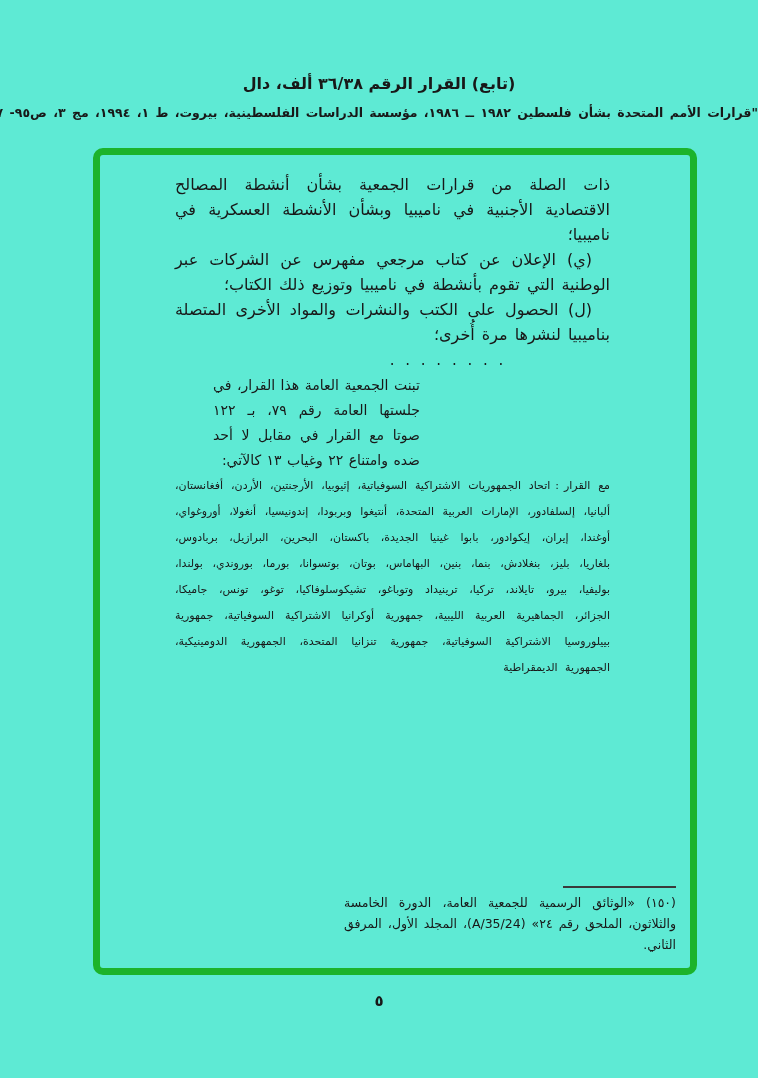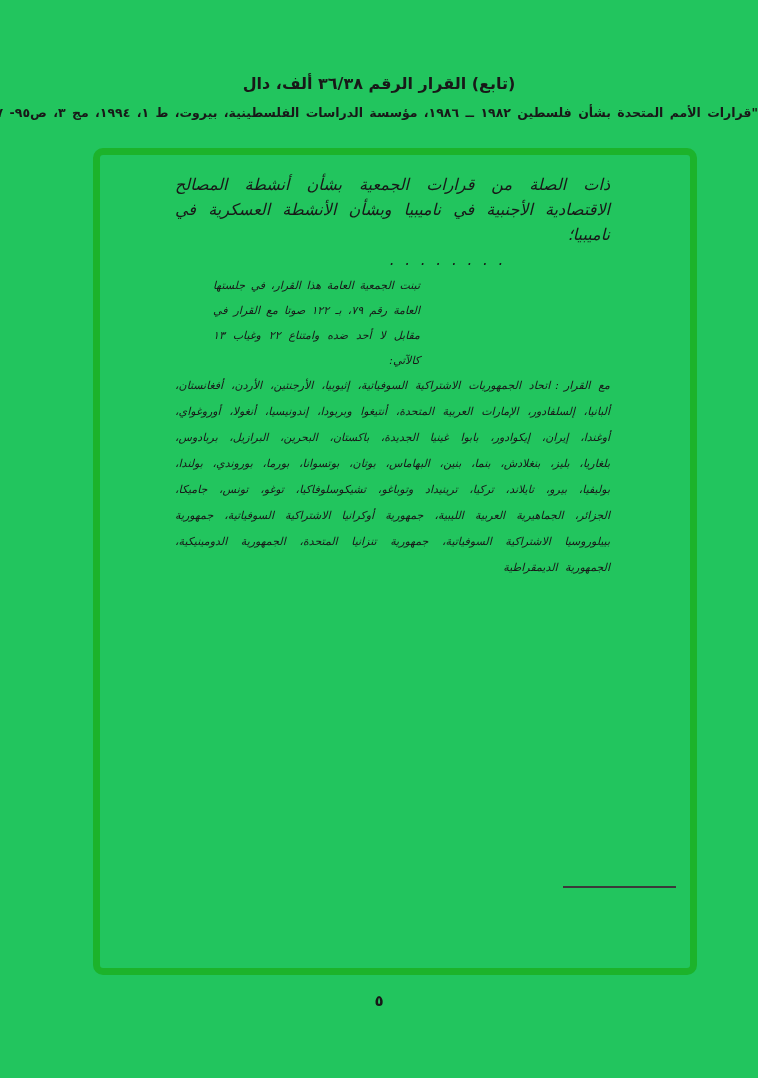--- a/index.html
+++ b/index.html
@@ -1,43 +1,43 @@
 <!DOCTYPE html>
 <html lang="ar"><head>
 <meta charset="utf-8">
 <style>
   html,body{margin:0;padding:0;background:#ffffff;}
   .page{
-    position:relative;width:758px;height:1078px;background:#22c55e;overflow:hidden;
+    position:relative;width:758px;height:1078px;background:#5eead4;overflow:hidden;
     font-family:"DejaVu Sans",sans-serif;color:#181818;
   }
   .doc-title{
     position:absolute;top:74px;left:0;right:0;text-align:center;
     direction:rtl;font-size:16px;font-weight:bold;letter-spacing:0.2px;
   }
   .doc-source{
     position:absolute;top:105px;left:0;right:0;text-align:center;
     direction:rtl;font-size:12.5px;font-weight:bold;white-space:nowrap;word-spacing:2px;
   }
   .frame{
     position:absolute;left:93px;top:148px;width:604px;height:827px;
     border:7px solid #1cb32b;border-radius:10px;box-sizing:border-box;
   }
   .text-col{
     position:absolute;right:148px;top:172px;width:435px;
-    direction:rtl;text-align:justify;font-size:16px;line-height:25px;word-spacing:2px;font-style:italic;
+    direction:rtl;text-align:justify;font-size:16px;line-height:25px;word-spacing:2px;
   }
   .para{margin:0;padding:0;}
   .indent{text-indent:18px;}
   .dots-line{
     direction:ltr;text-align:center;position:relative;left:55px;
     font-size:15px;line-height:24px;letter-spacing:2px;margin:1px 0;
   }
   .voting{
-    width:207px;margin:0 190px 0 0;font-size:11px;line-height:25px;word-spacing:1px;
+    width:207px;margin:0 190px 0 0;font-size:14px;line-height:25px;word-spacing:1px;
     text-align:justify;
   }
   .countries{font-size:11px;line-height:26px;word-spacing:4px;}
   .fnref{font-size:10px;vertical-align:6px;line-height:0;}
   .colon{padding:0 5px;}
   .footnote-rule{position:absolute;left:563px;top:886px;width:113px;height:2px;background:#3a3a3a;}
   .footnote{
     position:absolute;right:82px;top:892px;width:332px;margin:0;
     direction:rtl;text-align:justify;font-size:12.5px;line-height:21px;
   }
@@ -51,22 +51,25 @@
 
 <div class="page">
 
   <div class="doc-title">(تابع) القرار الرقم ٣٦/٣٨ ألف، دال</div>
   <div class="doc-source">"قرارات الأمم المتحدة بشأن فلسطين ١٩٨٢ ــ ١٩٨٦، مؤسسة الدراسات الفلسطينية، بيروت، ط ١، ١٩٩٤، مج ٣، ص٩٥- ٩٧"</div>
 
   <div class="frame" style="border-color: rgb(28, 179, 43);"></div>
 
   <div class="text-col">
     <p class="para">ذات الصلة من قرارات الجمعية بشأن أنشطة المصالح الاقتصادية الأجنبية في ناميبيا وبشأن الأنشطة العسكرية في ناميبيا؛</p>
+    <p class="para indent">(ي) الإعلان عن كتاب مرجعي مفهرس عن الشركات عبر الوطنية التي تقوم بأنشطة في ناميبيا وتوزيع ذلك الكتاب؛</p>
+    <p class="para indent">(ل) الحصول على الكتب والنشرات والمواد الأخرى المتصلة بناميبيا لنشرها مرة أُخرى؛</p>
     <div class="dots-line">. . . . . . . .</div>
     <p class="para voting">تبنت الجمعية العامة هذا القرار، في جلستها العامة رقم ٧٩، بـ ١٢٢ صوتا مع القرار في مقابل لا أحد ضده وامتناع ٢٢ وغياب ١٣ كالآتي:</p>
     <p class="para countries"><span>مع القرار</span><span class="colon">:</span><span>اتحاد الجمهوريات الاشتراكية السوفياتية، إثيوبيا، الأرجنتين، الأردن، أفغانستان، ألبانيا، إلسلفادور، الإمارات العربية المتحدة، أنتيغوا وبربودا، إندونيسيا، أنغولا، أوروغواي، أوغندا، إيران، إيكوادور، بابوا غينيا الجديدة، باكستان، البحرين، البرازيل، بربادوس، بلغاريا، بليز، بنغلادش، بنما، بنين، البهاماس، بوتان، بوتسوانا، بورما، بوروندي، بولندا، بوليفيا، بيرو، تايلاند، تركيا، ترينيداد وتوباغو، تشيكوسلوفاكيا، توغو، تونس، جاميكا، الجزائر، الجماهيرية العربية الليبية، جمهورية أوكرانيا الاشتراكية السوفياتية، جمهورية بييلوروسيا الاشتراكية السوفياتية، جمهورية تنزانيا المتحدة، الجمهورية الدومينيكية، الجمهورية الديمقراطية</span></p>
   </div>
 
   <div class="footnote-rule"></div>
+  <p class="footnote"><span>(١٥٠)</span> <span>«الوثائق الرسمية للجمعية العامة، الدورة الخامسة والثلاثون، الملحق رقم ٢٤» (A/35/24)، المجلد الأول، المرفق الثاني.</span></p>
 
   <div class="page-number">٥</div>
 
 </div>
 
 </body></html>

